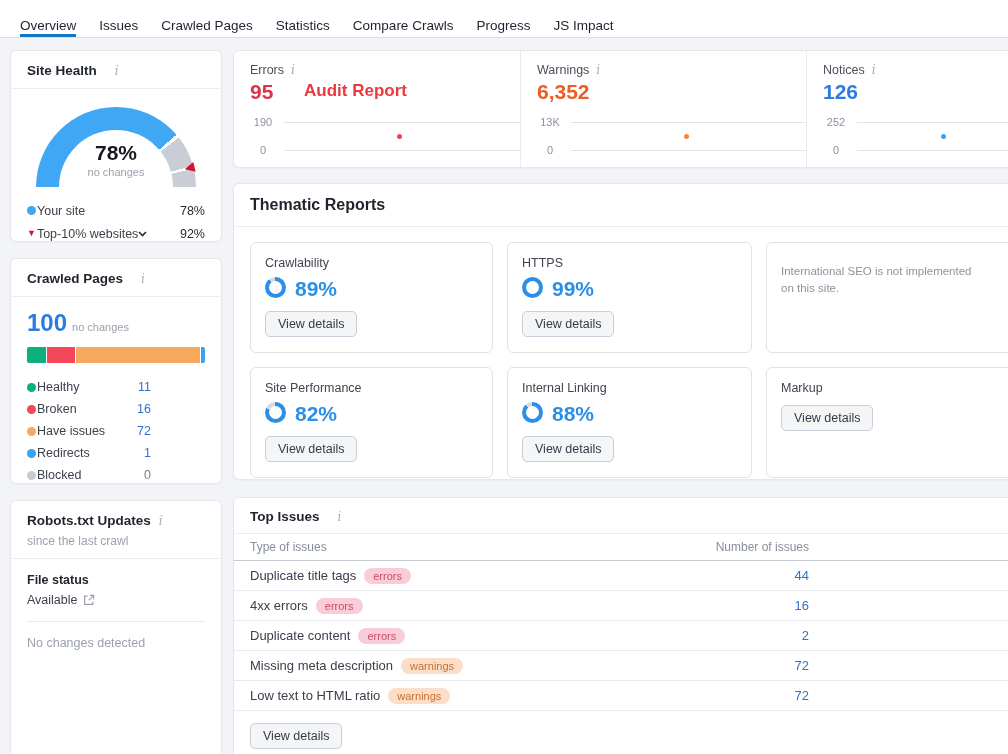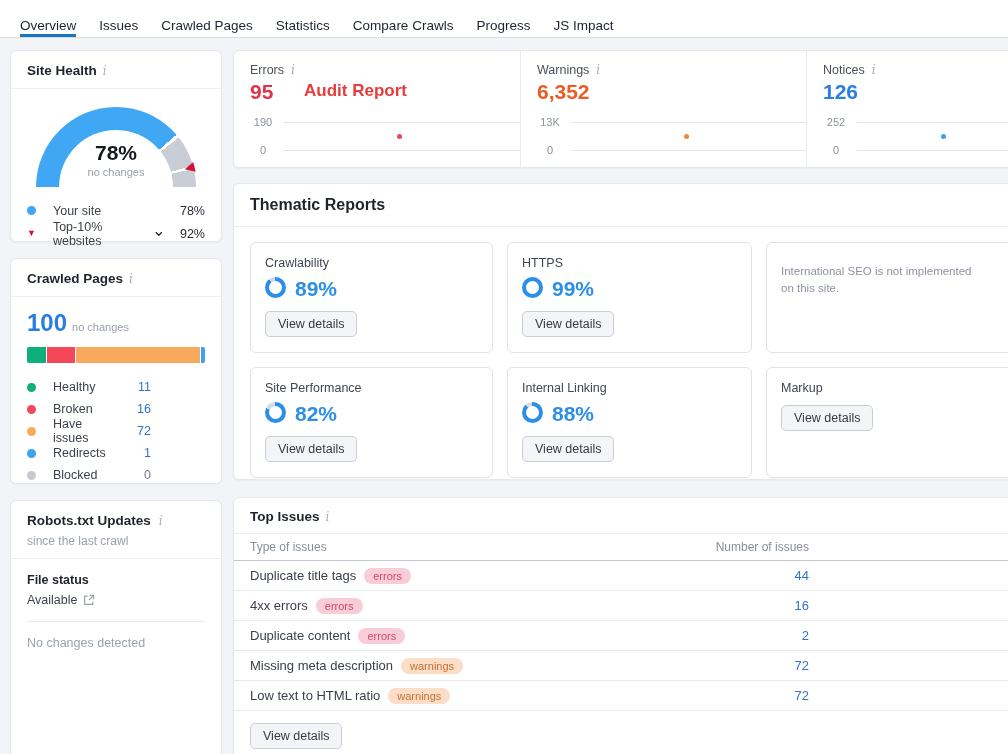--- a/index.html
+++ b/index.html
@@ -17,21 +17,21 @@
   .tab {
     display:flex; align-items:center; font-size:13.5px; color:#1d2330;
     border-bottom:3px solid transparent; padding-top:17px; cursor:pointer; white-space:nowrap;
   }
   
   .card {
     position:absolute; background:#fff; border:1px solid #e5e7ec; border-radius:6px;
     box-shadow:0 1px 2px rgba(16,24,40,.04);
   }
   .card-head {
-    display:flex; align-items:center; gap:4px; padding:12px 16px 10px;
+    display:flex; align-items:center; gap:16px; padding:12px 16px 10px;
     border-bottom:1px solid #eceef2;
   }
   .card-title { font-size:13.5px; font-weight:bold; color:#1f232b; }
   .info-i {
     font-family:"DejaVu Serif", serif; font-style:italic; font-size:12px;
     color:#a6acb7; cursor:pointer; padding:0 2px;
   }
   
   #card-site-health { left:10px; top:50px; width:212px; height:192px; }
   .gauge { position:relative; width:160px; height:80px; margin:18px auto 0; overflow:visible; }
@@ -40,21 +40,21 @@
   .gauge-hole { position:absolute; left:23px; top:23px; width:114px; height:114px; border-radius:50%; background:#fff; }
   .gauge-text { position:absolute; left:0; right:0; top:34px; text-align:center; }
   .gauge-value { font-size:21px; font-weight:bold; color:#15181e; }
   .gauge-sub { font-size:11px; color:#9aa1ad; margin-top:1px; }
   .gauge-marker-arm { position:absolute; left:80px; bottom:0; width:80px; height:0; transform-origin:0 0; }
   .gauge-marker-arm .tri {
     position:absolute; right:-1px; top:-5px; width:0; height:0;
     border-top:5px solid transparent; border-bottom:5px solid transparent; border-right:10px solid #d41138;
   }
   .sh-legend { padding:12px 16px 0; }
-  .legend-row { display:flex; align-items:center; gap:17px; height:23px; font-size:12.5px; color:#3c424c; }
+  .legend-row { display:flex; align-items:center; gap:1px; height:23px; font-size:12.5px; color:#3c424c; }
   .legend-row .val { margin-left:auto; color:#272b33; }
   .dot9 { width:9px; height:9px; border-radius:50%; flex:0 0 auto; }
   .tri-down { font-size:9px; line-height:1; }
   .chev { margin-left:-1px; }
   
   #card-crawled { left:10px; top:258px; width:212px; height:226px; }
   .cp-body { padding:12px 16px 0; }
   .cp-total { font-size:24px; font-weight:bold; }
   .cp-change { font-size:11px; color:#9aa1ad; margin-left:5px; }
   .cp-bar { display:flex; gap:1px; height:16px; margin-top:10px; border-radius:2px; overflow:hidden; }

